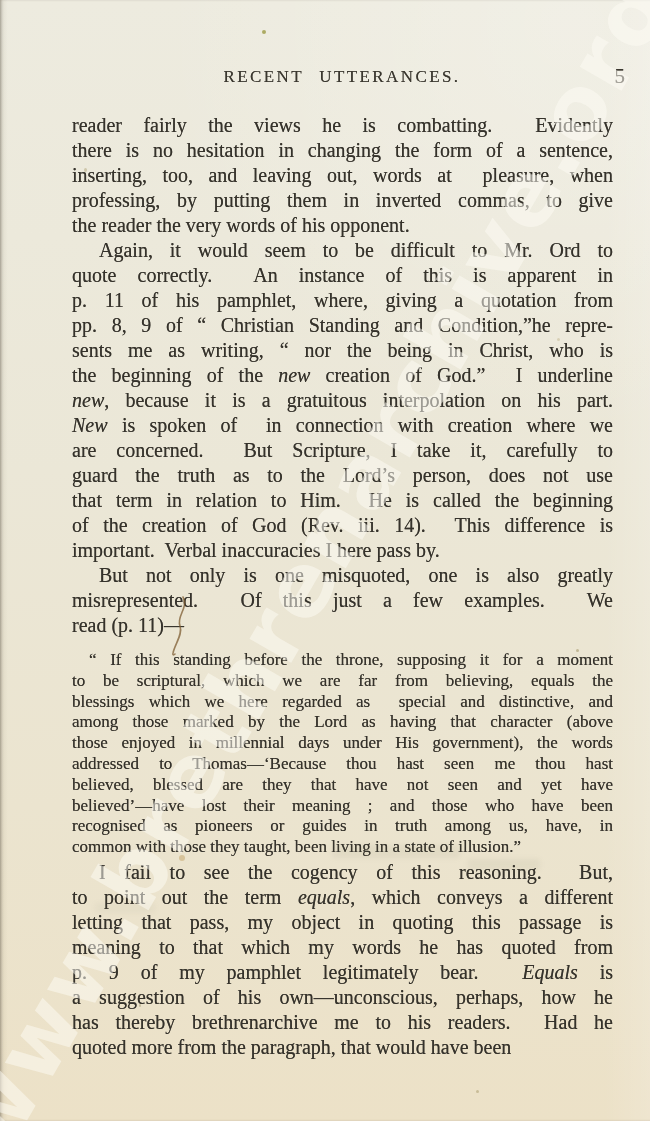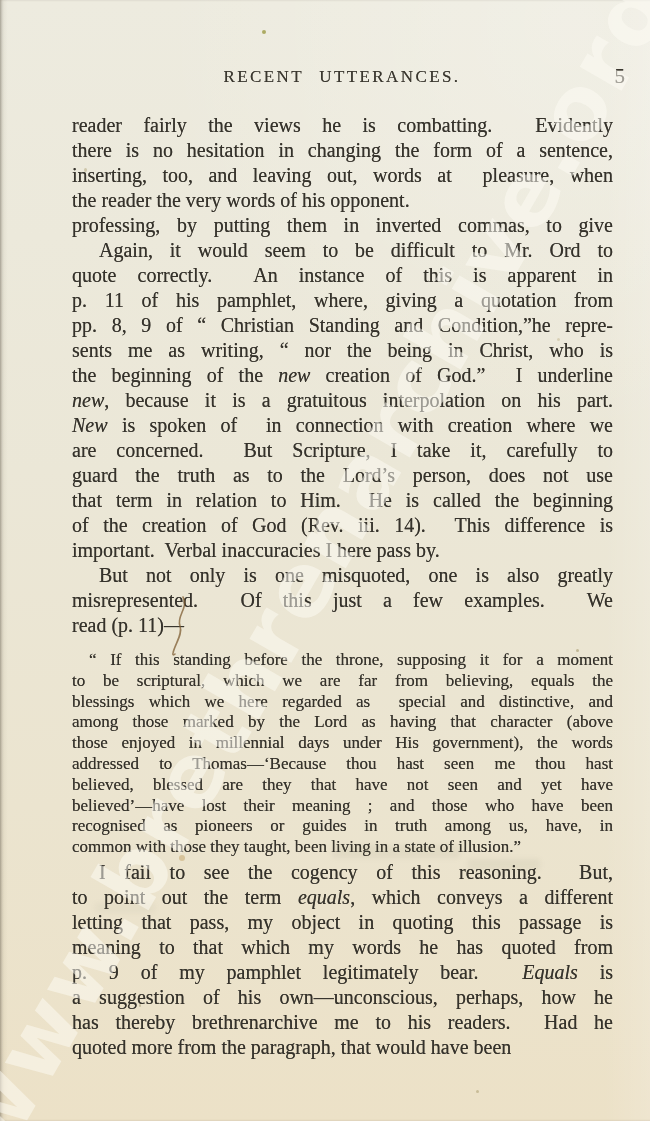--- a/index.html
+++ b/index.html
@@ -77,22 +77,22 @@
   <div class="header">
     <span class="running-title">RECENT UTTERANCES.</span>
     <span class="page-number">5</span>
   </div>
 
   <div class="body-text">
       <div class="block para">
         <div class="line">reader fairly the views he is combatting.  Evidently</div>
         <div class="line">there is no hesitation in changing the form of a sentence,</div>
         <div class="line">inserting, too, and leaving out, words at  pleasure, when</div>
+        <div class="line">professing, by putting them in inverted commas, to give</div>
         <div class="line last">the reader the very words of his opponent.</div>
-        <div class="line">professing, by putting them in inverted commas, to give</div>
       </div>
       <div class="block para indented">
         <div class="line">Again, it would seem to be difficult to Mr. Ord to</div>
         <div class="line">quote correctly.  An instance of this is apparent in</div>
         <div class="line">p. 11 of his pamphlet, where, giving a quotation from</div>
         <div class="line">pp. 8, 9 of “ Christian Standing and Condition,”he repre-</div>
         <div class="line">sents me as writing, “ nor the being in Christ, who is</div>
         <div class="line">the beginning of the <em>new</em> creation of God.”  I underline</div>
         <div class="line"><em>new</em>, because it is a gratuitous interpolation on his part.</div>
         <div class="line"><em>New</em> is spoken of  in connection with creation where we</div>

